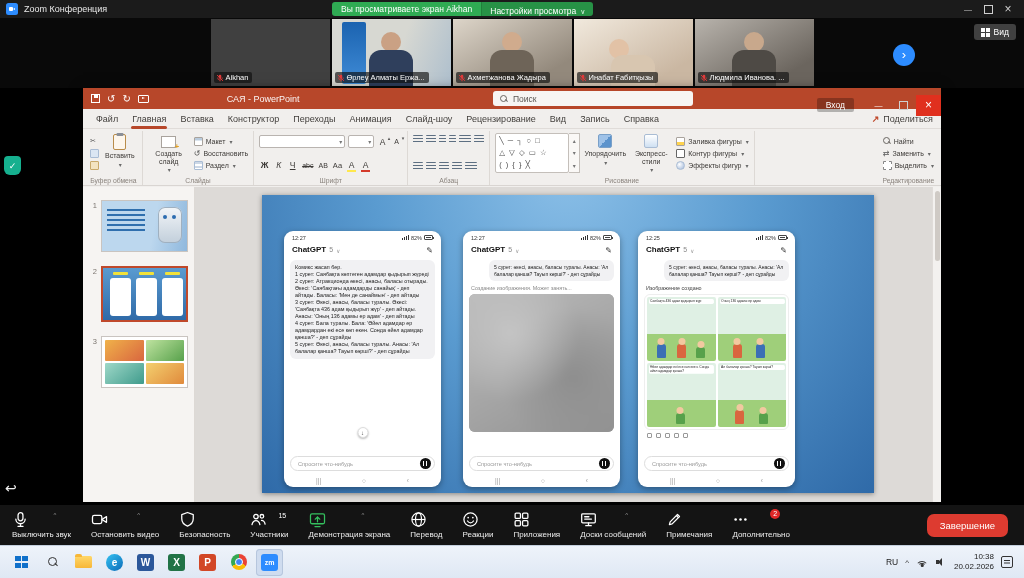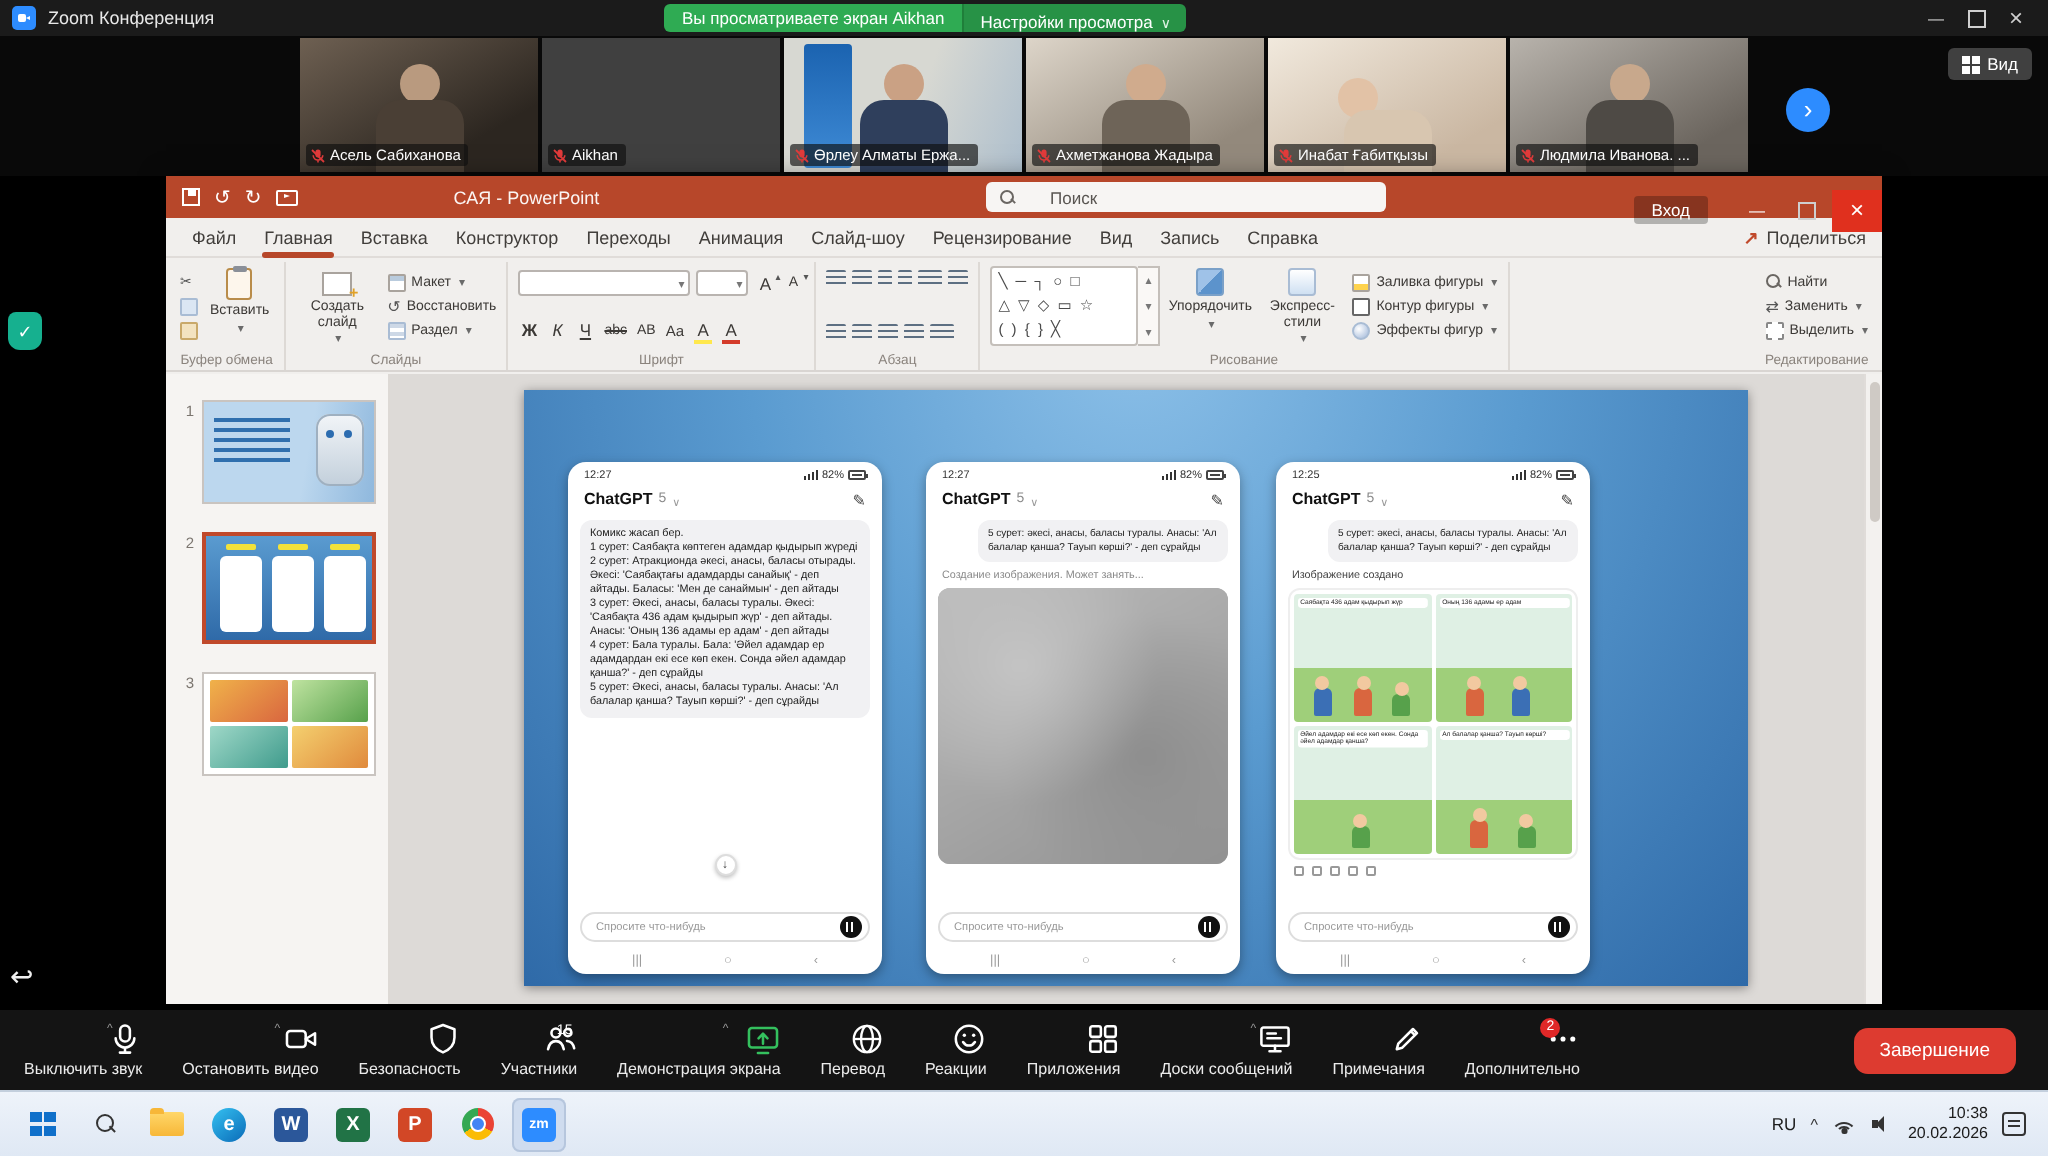--- a/index.html
+++ b/index.html
@@ -56,21 +56,21 @@
   .ppt{position:absolute;left:83px;top:88px;width:858px;height:414px;background:#f1efed;font-size:9px;color:#3c3936;box-shadow:0 2px 12px rgba(0,0,0,.55)}
   .ptb{height:21px;background:#b7472a;display:flex;align-items:center;color:#fff;padding-left:8px;position:relative}
   .qat{display:flex;gap:7px;align-items:center}
   .qi-save{width:9px;height:9px;border:1px solid #fff;position:relative}
   .qi-save::after{content:"";position:absolute;left:1.5px;top:0;width:4px;height:3px;background:#fff}
   .undo::before{content:"↺";font-size:10px}
   .redo::before{content:"↻";font-size:10px}
   .qi-pres{width:11px;height:8px;border:1px solid #fff;border-radius:1px;position:relative}
   .qi-pres::after{content:"";position:absolute;left:3.2px;top:1.4px;border-top:1.6px solid transparent;border-bottom:1.6px solid transparent;border-left:3px solid #fff}
   .ptitle{margin-left:78px;font-size:9px;opacity:.95}
-  .psearch{position:absolute;left:410px;top:3px;width:200px;height:15px;background:#f7f5f3;border-radius:3px;color:#5a5652;display:flex;align-items:center;gap:17px;padding:0 7px;font-size:8.5px}
+  .psearch{position:absolute;left:410px;top:3px;width:200px;height:15px;background:#f7f5f3;border-radius:3px;color:#5a5652;display:flex;align-items:center;gap:5px;padding:0 7px;font-size:8.5px}
   .mag{width:8px;height:8px;position:relative;flex:0 0 auto}
   .mag::before{content:"";position:absolute;left:0;top:0;width:5px;height:5px;border:1px solid #6a6662;border-radius:50%}
   .mag::after{content:"";position:absolute;left:5.2px;top:5.4px;width:3px;height:1.1px;background:#6a6662;transform:rotate(45deg)}
   .pright{position:absolute;right:0;top:0;height:34px;display:flex;align-items:center}
   .signin{background:rgba(0,0,0,.26);border-radius:2px;padding:2px 9px;font-size:8.5px;margin-right:12px;color:#fff}
   .wbtn{width:25px;height:21px;display:flex;align-items:center;justify-content:center;color:#fff}
   .pclose{background:#e0301e}
 
   .ptabs{height:20px;display:flex;align-items:center;padding-left:6px;background:#f1efed;border-bottom:1px solid #e0dcd9;font-size:9px;color:#413e3b}
   .ptab{padding:4px 7px;position:relative;white-space:nowrap}
@@ -179,21 +179,21 @@
   .dad{background:#3b6fb5}.mom{background:#d9663f}.kid{background:#57a14b;height:11px}
   .acticons{display:flex;gap:4px;margin-top:3px;padding-left:3px}
   .ai{width:5px;height:5px;border:1px solid #999;border-radius:1px}
   .p-input{position:absolute;left:6px;right:6px;bottom:16px;height:15px;border:1px solid #ddd;border-radius:8px;display:flex;align-items:center;padding:0 3px 0 7px;font-size:5.6px;color:#9a9a9a;background:#fff}
   .pv{margin-left:auto;width:11px;height:11px;border-radius:50%;background:#111;position:relative}
   .pv::before{content:"";position:absolute;inset:3px;background:repeating-linear-gradient(90deg,#fff 0 1px,transparent 1px 2.6px)}
   .p-nav{position:absolute;left:0;right:0;bottom:1px;display:flex;justify-content:space-between;align-items:center;font-size:6.5px;color:#9a9a9a;padding:0 32px;height:11px}
 
   
   .zbar{position:absolute;left:0;right:0;top:505px;height:40px;background:#141414;display:flex;align-items:center;padding:0 10px;gap:16px}
-  .zitem{position:relative;display:flex;flex-direction:column;align-items:flex-end;gap:2px;color:#ececec;font-size:8px;padding:0 2px;white-space:nowrap}
+  .zitem{position:relative;display:flex;flex-direction:column;align-items:flex-start;gap:2px;color:#ececec;font-size:8px;padding:0 2px;white-space:nowrap}
   .zitem svg{width:17px;height:17px}
   .zchev{position:absolute;top:1px;left:calc(50% + 12px);font-size:6px;color:#9a9a9a}
   .zchev::before{content:"^"}
   .zbadge{position:absolute;top:1px;left:calc(50% + 9px);font-size:7px;color:#fff}
   .zbadge.red{background:#e02828;border-radius:50%;width:10px;height:10px;line-height:10px;text-align:center;top:-2px}
   .zend{margin-left:auto;background:#dd3b30;color:#fff;font-size:9.5px;padding:6px 13px;border-radius:7px;margin-right:6px}
 
   
   .tbar{position:absolute;left:0;right:0;bottom:0;height:33px;background:linear-gradient(#eef3fa,#dfe8f4);border-top:1px solid #c3cfdd;display:flex;align-items:center;padding:0 8px;gap:4px}
   .tico{width:27px;height:27px;border-radius:4px;display:flex;align-items:center;justify-content:center;position:relative;flex:0 0 auto}
@@ -239,32 +239,20 @@
         </span>
     </div>
     <div class="zwin">
       <span class="wmn"></span>
       <span class="wmx"></span>
       <span class="wcl"></span>
     </div>
   </div>
 
   <div class="strip">
-    <div class="tile t1">
-      <i class="head"></i>
-        <i class="torso"></i>
-      <span class="nm">
-          <svg class="micoff" viewBox="0 0 8 8">
-            <rect x="2.7" y="0.7" width="2.6" height="4" rx="1.3" fill="#e23b3b"></rect>
-            <path d="M1.6 3.6a2.4 2.4 0 0 0 4.8 0M4 6v1.3" stroke="#e23b3b" stroke-width=".8" fill="none"></path>
-            <path d="M1 1l6 6" stroke="#e23b3b" stroke-width=".9"></path>
-          </svg>
-          <span>Асель Сабиханова</span>
-        </span>
-    </div>
     <div class="tile t2">
       <span class="nm">
           <svg class="micoff" viewBox="0 0 8 8">
             <rect x="2.7" y="0.7" width="2.6" height="4" rx="1.3" fill="#e23b3b"></rect>
             <path d="M1.6 3.6a2.4 2.4 0 0 0 4.8 0M4 6v1.3" stroke="#e23b3b" stroke-width=".8" fill="none"></path>
             <path d="M1 1l6 6" stroke="#e23b3b" stroke-width=".9"></path>
           </svg>
           <span>Aikhan</span>
         </span>
     </div>

